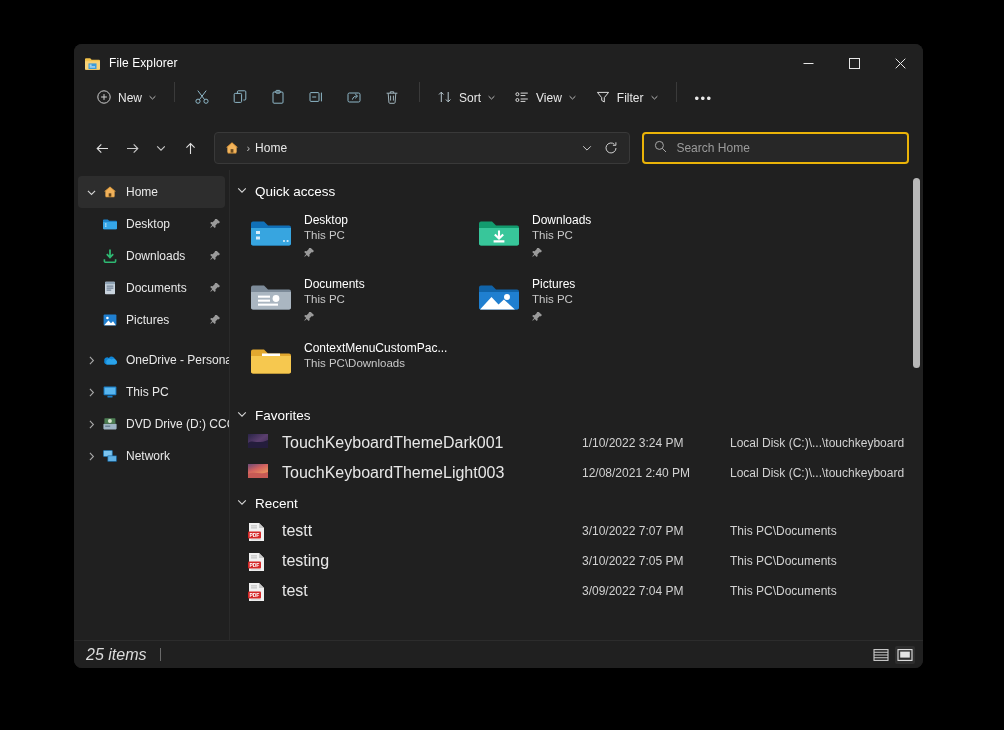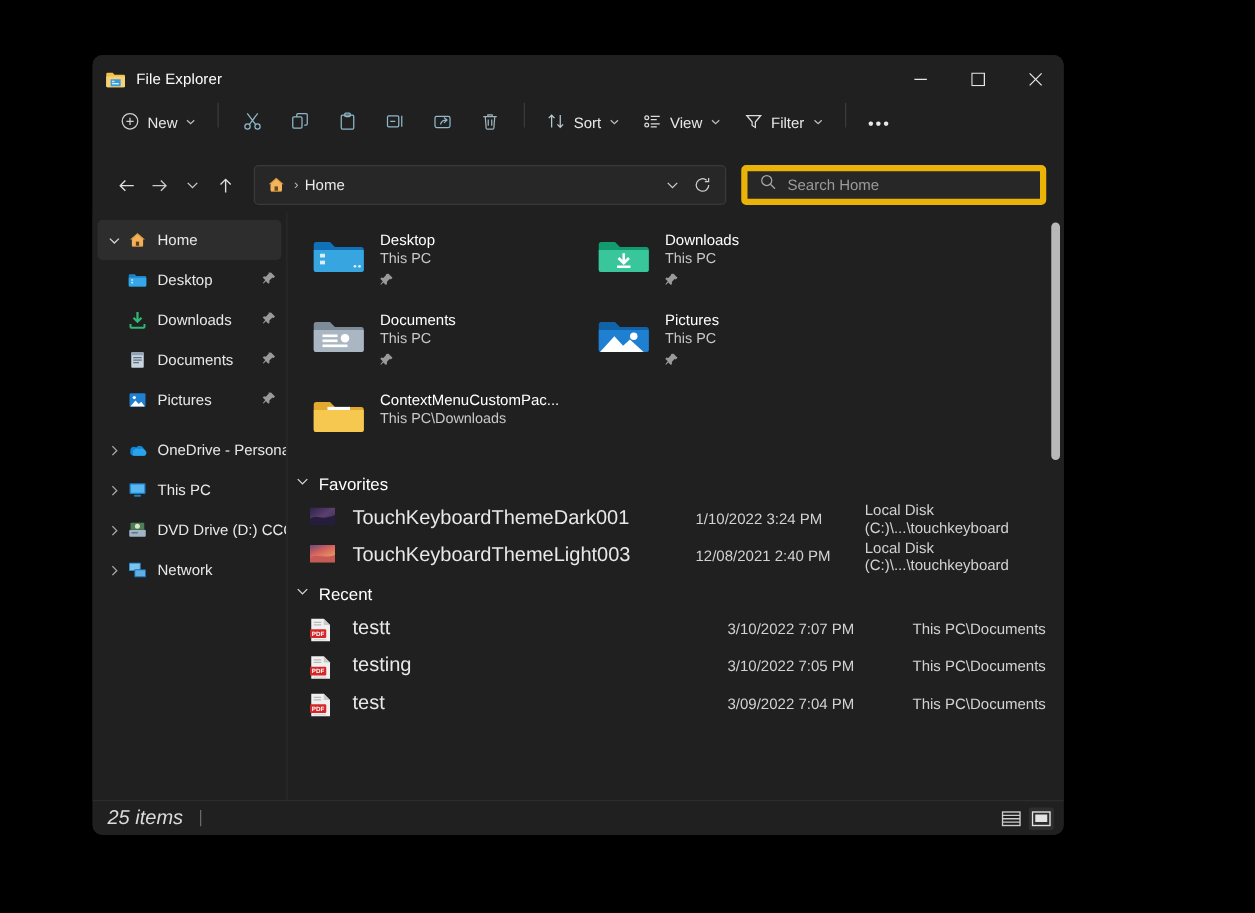--- a/index.html
+++ b/index.html
@@ -4,21 +4,21 @@
 <style>
   * { box-sizing: border-box; margin: 0; padding: 0; }
   html, body {
     width: 1004px; height: 730px;
     background: #000000;
     font-family: "Liberation Sans", sans-serif;
     overflow: hidden;
   }
   .window {
     position: absolute; left: 74px; top: 44px;
-    width: 777px; height: 624px;
+    width: 849px; height: 624px;
     background: #202020;
     border-radius: 8px;
     overflow: hidden;
     display: flex; flex-direction: column;
   }
   
   .titlebar {
     height: 38px; flex: 0 0 38px;
     background: #202020;
     display: flex; align-items: center;
@@ -68,21 +68,21 @@
   }
   .crumb-home { width: 16px; height: 16px; position: relative; margin-right: 3px; }
   .crumb-sep { color: #b9b9b9; font-size: 11px; margin: 0 5px 0 3px; }
   .crumb-txt { color: #e8e8e8; font-size: 12px; }
   .addr-spacer { flex: 1; }
   .addr-btn { width: 24px; height: 26px; display:flex; align-items:center; justify-content:center; }
   .searchbox {
     margin-left: 12px;
     width: 272px; height: 32px;
     background: #272727;
-    border: 5px solid #eab308;
+    border: 2px solid #eab308;
     border-radius: 4px;
     display: flex; align-items: center; gap: 9px;
     padding: 0 10px;
   }
   .search-ph { color: #9b9b9b; font-size: 12px; }
   
   .body { flex: 1; display: flex; min-height: 0; background:#202020; }
   .sidebar {
     width: 155px; flex: 0 0 155px;
     background: #202020;
@@ -501,20 +501,28 @@
               <rect x="5.4" y="7.4" width="9.4" height="6.4" rx=".7" fill="#1f6fa8"></rect>
               <rect x="6.2" y="8.2" width="7.8" height="4.8" fill="#5fb0e4"></rect>
             </svg>
         </span>
         <span class="sb-lbl">Network</span>
       </div>
     </div>
 
     <div class="content">
 
+      <div class="grp-hdr">
+        <span>
+          <svg width="12" height="12" viewBox="0 0 12 12" fill="none" stroke="#d6d6d6" stroke-width="1.1">
+              <path d="M2.2 4.3 6 8.1l3.8-3.8"></path>
+            </svg>
+        </span>
+        <span class="t">Quick access</span>
+      </div>
 
       <div class="tiles">
         <div class="tile">
           <span class="tile-ico">
             <svg width="46" height="44" viewBox="0 0 46 44">
                 <path d="M3 12.5a2 2 0 0 1 2-2h11l4 4h21a2 2 0 0 1 2 2v16a2 2 0 0 1-2 2H5a2 2 0 0 1-2-2z" fill="#1070b8"></path>
                 <path d="M3 17h40v15.5a2 2 0 0 1-2 2H5a2 2 0 0 1-2-2z" fill="#37a5e0"></path>
                 <rect x="8" y="20" width="4" height="3" fill="#d8eefb"></rect>
                 <rect x="8" y="25.5" width="4" height="3" fill="#d8eefb"></rect>
                 <circle cx="36" cy="30" r="1.1" fill="#d8eefb"></circle>

